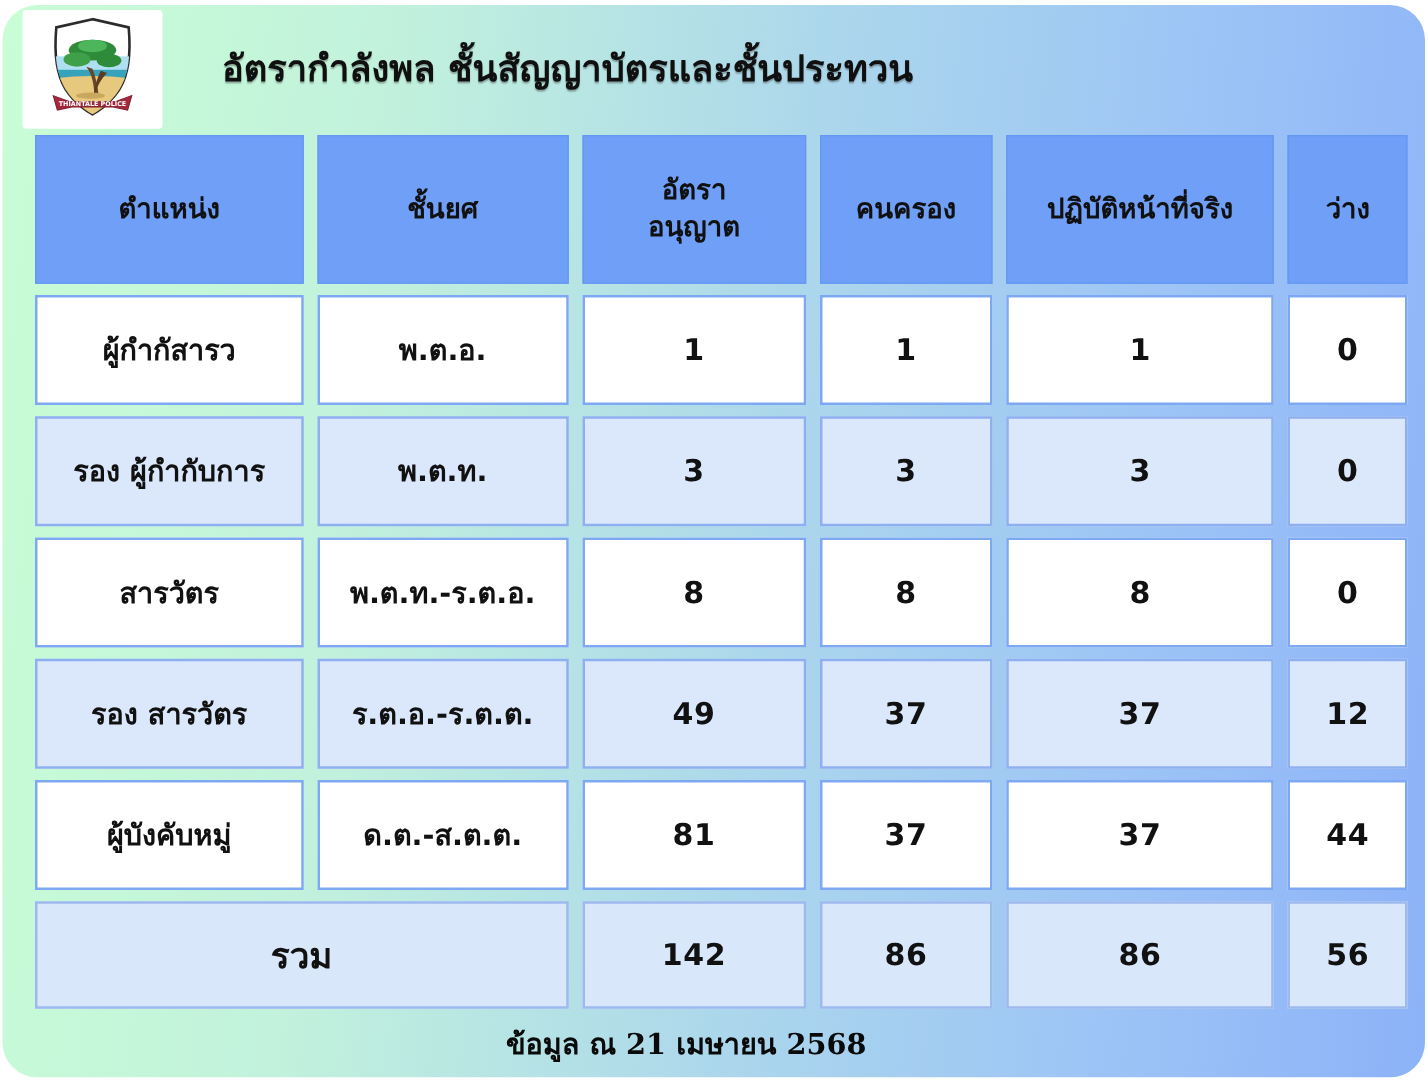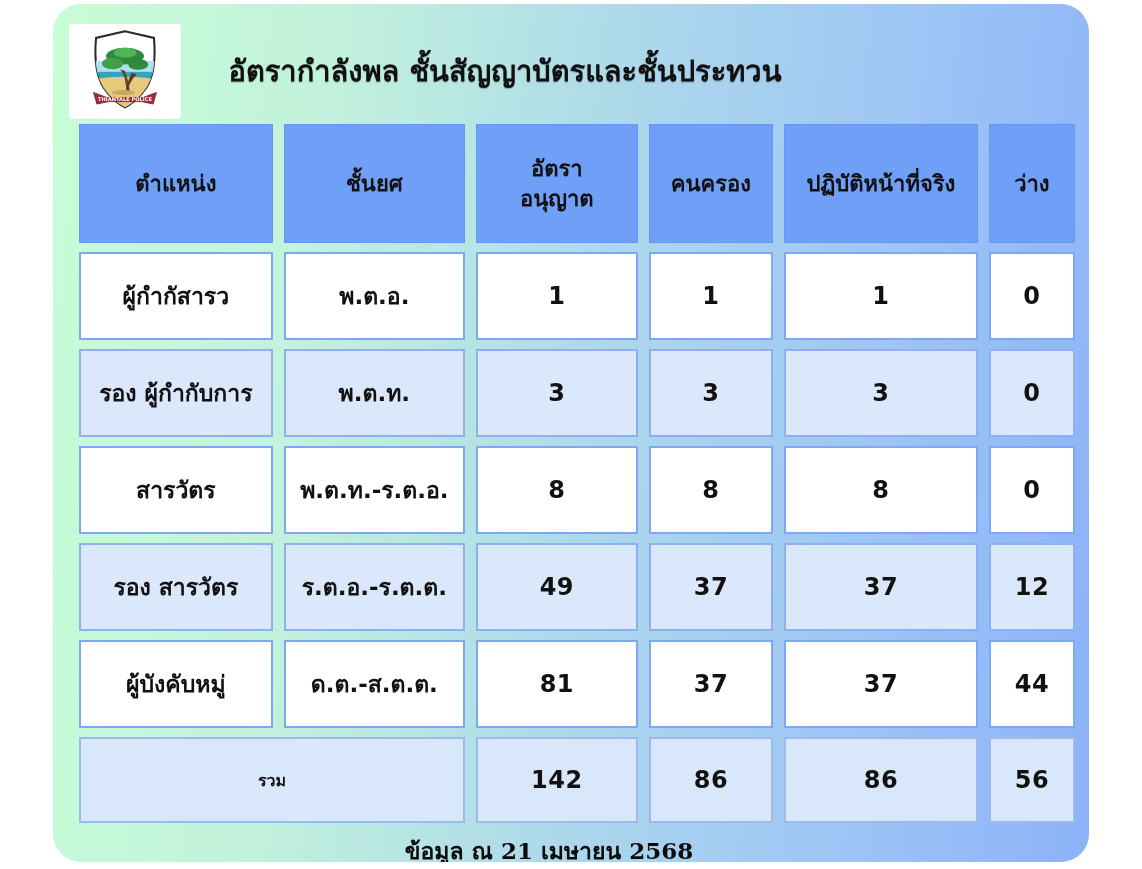--- a/index.html
+++ b/index.html
@@ -2,27 +2,27 @@
 <html lang="th"><head>
 <meta charset="utf-8">
 <style>
   * { margin: 0; padding: 0; box-sizing: border-box; }
   html, body {
     background: #ffffff;
     font-family: "DejaVu Sans", "Liberation Sans", sans-serif;
     width: 1142px;
   }
   .card {
-    width: 1036px;
+    width: 1138px;
     height: 858px;
     margin: 4px auto 0 auto;
     border-radius: 28px;
     background: linear-gradient(96deg, #c8fdd5 0%, #c2f2dc 25%, #abd6ec 55%, #9cc3f6 80%, #8cb2f8 100%);
     overflow: hidden;
-    padding-top: 19px;
+    padding-top: 3px;
   }
   .hdr {
     display: flex;
     align-items: center;
     padding-left: 16px;
     height: 96px;
   }
   .logo-box {
     width: 112px;
     height: 95px;
@@ -74,21 +74,21 @@
     font-size: 23px;
   }
   .row-light {
     background: #dbe8fc;
     border: 2px solid #8fb0f0;
     font-size: 23px;
   }
   .total-cell {
     background: #d9e7fb;
     border: 2px solid #9db9ee;
-    font-size: 16px;
+    font-size: 28px;
   }
   .span2 { grid-column: 1 / span 2; }
   .num { font-size: 24px; letter-spacing: 0.5px; }
   .footer {
     text-align: center;
     padding: 10px 44px 0 0;
     font-family: "DejaVu Serif", "Liberation Serif", serif;
     font-weight: bold;
     font-size: 23px;
     color: #0a0a0a;

